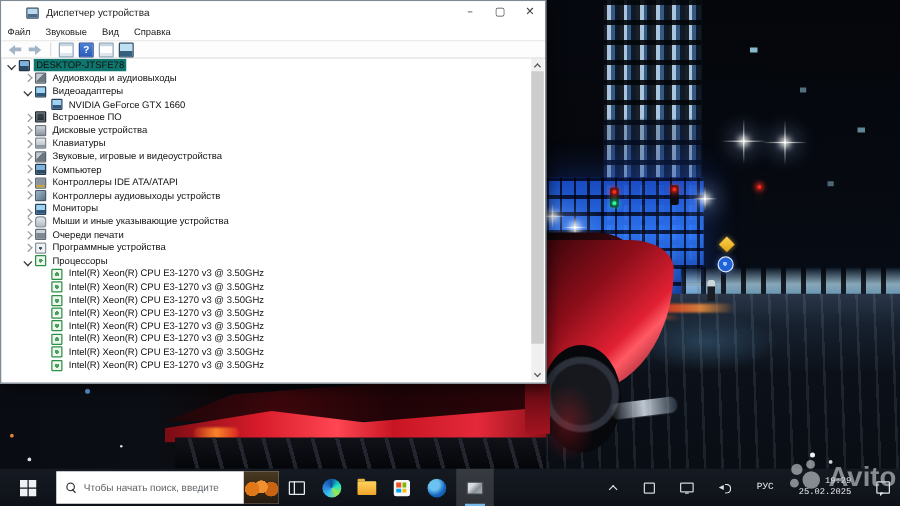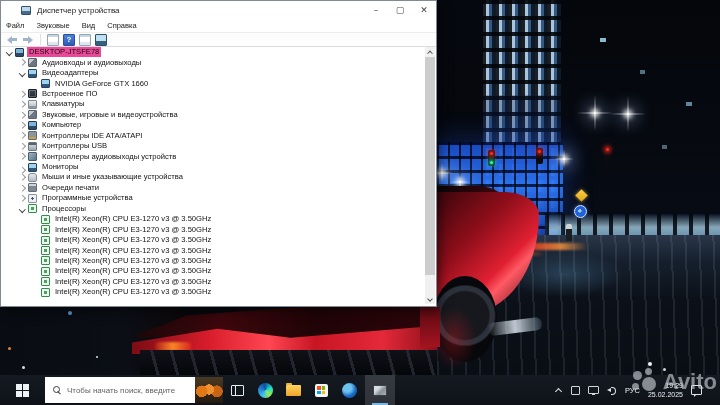--- a/index.html
+++ b/index.html
@@ -136,21 +136,21 @@
   .treeview { position:absolute; left:1px; top:46px; right:11px; bottom:2px; background:#fff; overflow:hidden; }
   .trow { height:10.45px; display:flex; align-items:center; white-space:nowrap; }
   .chev { width:8px; flex:0 0 8px; display:flex; align-items:center; justify-content:center; }
   .chev::before { content:""; width:3.5px; height:3.5px; border:solid #9a9a9a; border-width:0 1px 1px 0; }
   .chev.collapsed::before { transform:rotate(-45deg); }
   .chev.expanded::before { border-color:#3c3c3c; transform:rotate(45deg); }
   .chev.leaf::before { border:none; }
   .rowbox { display:flex; align-items:center; padding:0 2px; height:10px; }
   .ticon { width:9px; height:9px; flex:0 0 9px; margin-right:3px; border-radius:1px; }
   .tlabel { font-size:7.6px; color:#111; padding:0 2px; line-height:10px; }
-  .sel .tlabel { background:#ec4899; }
+  .sel .tlabel { background:#0f766e; }
   .ticon.computer { background:linear-gradient(180deg,#7fb2dd 55%, #2b4a66 56%); border:1px solid #24384c; }
   .ticon.audio, .ticon.sound { background:linear-gradient(135deg,#c3cbd2 40%, #6d777f 41%); border:1px solid #5a636b; }
   .ticon.display, .ticon.monitor { background:linear-gradient(180deg,#9fd3f2 60%, #30587c 61%); border:1px solid #27425c; }
   .ticon.firmware { background:linear-gradient(180deg,#3a4750,#222b32); border:1px solid #1b2227;
     box-shadow:inset 0 0 0 1px rgba(255,255,255,.25); }
   .ticon.disk { background:linear-gradient(180deg,#cfd6dc,#8a949c); border:1px solid #6d767e; }
   .ticon.keyboard { background:linear-gradient(180deg,#e8ecef,#aeb7bf); border:1px solid #7e8890;
     box-shadow:inset 0 -2px 0 #8d979f; }
   .ticon.ide { background:linear-gradient(180deg,#8a95a0 68%, #c9a33c 69%); border:1px solid #5f6a74; }
   .ticon.usb { background:linear-gradient(180deg,#e2e7eb,#9aa5ad); border:1px solid #6e7880;
@@ -205,21 +205,21 @@
   .store-grid { width:8px; height:8px; display:grid; grid-template-columns:3.5px 3.5px; grid-template-rows:3.5px 3.5px; gap:1px; }
   .store-grid i:nth-child(1){background:#f25022;} .store-grid i:nth-child(2){background:#7fba00;}
   .store-grid i:nth-child(3){background:#00a4ef;} .store-grid i:nth-child(4){background:#ffb900;}
   .mail-glyph { width:15px; height:15px; border-radius:50%;
     background:radial-gradient(circle at 35% 32%, #6cc2ee 0 30%, #1768c2 60%, #0c4a96 100%); }
   .devmgr-task { width:30px; height:30px; background:rgba(255,255,255,.14); position:relative;
     display:flex; align-items:center; justify-content:center; margin-left:2px; }
   .devmgr-glyph { width:14px; height:11px; border-radius:1px;
     background:linear-gradient(135deg,#d8dde2 30%, #8a9299 60%, #aab1b8); border:1px solid #3c4146; }
   .devmgr-task::after { content:""; position:absolute; left:7px; bottom:0; width:16px; height:2px; background:#76b9ed; }
-  .tray { margin-left:auto; display:flex; align-items:center; gap:8px; padding-right:18px; color:#eceff2; }
+  .tray { margin-left:auto; display:flex; align-items:center; gap:20px; padding-right:8px; color:#eceff2;font-family:Liberation Mono, monospace; }
   .chev-up { width:8px; height:8px; position:relative; }
   .chev-up::before { content:""; position:absolute; left:1px; top:2.5px; width:4px; height:4px;
     border:solid #dfe4e8; border-width:1px 0 0 1px; transform:rotate(45deg); }
   .tray-sq { width:9px; height:9px; border:1px solid #cfd5da; border-radius:1px; }
   .tray-disp { width:11px; height:8px; border:1px solid #cfd5da; border-radius:1px; position:relative; }
   .tray-disp::after { content:""; position:absolute; left:3px; bottom:-2px; width:3px; height:1px; background:#cfd5da; }
   .tray-vol { width:10px; height:9px; position:relative; }
   .tray-vol::before { content:""; position:absolute; left:0; top:2.5px; border-top:2px solid transparent;
     border-bottom:2px solid transparent; border-right:4px solid #dfe4e8; }
   .tray-vol::after { content:""; position:absolute; left:4.5px; top:1.5px; width:4px; height:6px;
@@ -347,20 +347,27 @@
         <div class="trow" style="padding-left: 16px;">
           <span class="chev collapsed"></span>
           <span class="rowbox">
             <span class="ticon firmware"></span>
             <span class="tlabel">Встроенное ПО</span>
           </span>
         </div>
         <div class="trow" style="padding-left: 16px;">
           <span class="chev collapsed"></span>
           <span class="rowbox">
+            <span class="ticon disk"></span>
+            <span class="tlabel">Дисковые устройства</span>
+          </span>
+        </div>
+        <div class="trow" style="padding-left: 16px;">
+          <span class="chev collapsed"></span>
+          <span class="rowbox">
             <span class="ticon keyboard"></span>
             <span class="tlabel">Клавиатуры</span>
           </span>
         </div>
         <div class="trow" style="padding-left: 16px;">
           <span class="chev collapsed"></span>
           <span class="rowbox">
             <span class="ticon sound"></span>
             <span class="tlabel">Звуковые, игровые и видеоустройства</span>
           </span>
@@ -370,27 +377,20 @@
           <span class="rowbox">
             <span class="ticon computer"></span>
             <span class="tlabel">Компьютер</span>
           </span>
         </div>
         <div class="trow" style="padding-left: 16px;">
           <span class="chev collapsed"></span>
           <span class="rowbox">
             <span class="ticon ide"></span>
             <span class="tlabel">Контроллеры IDE ATA/ATAPI</span>
-          </span>
-        </div>
-        <div class="trow" style="padding-left: 16px;">
-          <span class="chev collapsed"></span>
-          <span class="rowbox">
-            <span class="ticon usb"></span>
-            <span class="tlabel">Контроллеры USB</span>
           </span>
         </div>
         <div class="trow" style="padding-left: 16px;">
           <span class="chev collapsed"></span>
           <span class="rowbox">
             <span class="ticon storage"></span>
             <span class="tlabel">Контроллеры аудиовыходы устройств</span>
           </span>
         </div>
         <div class="trow" style="padding-left: 16px; align-items: flex-end;">

